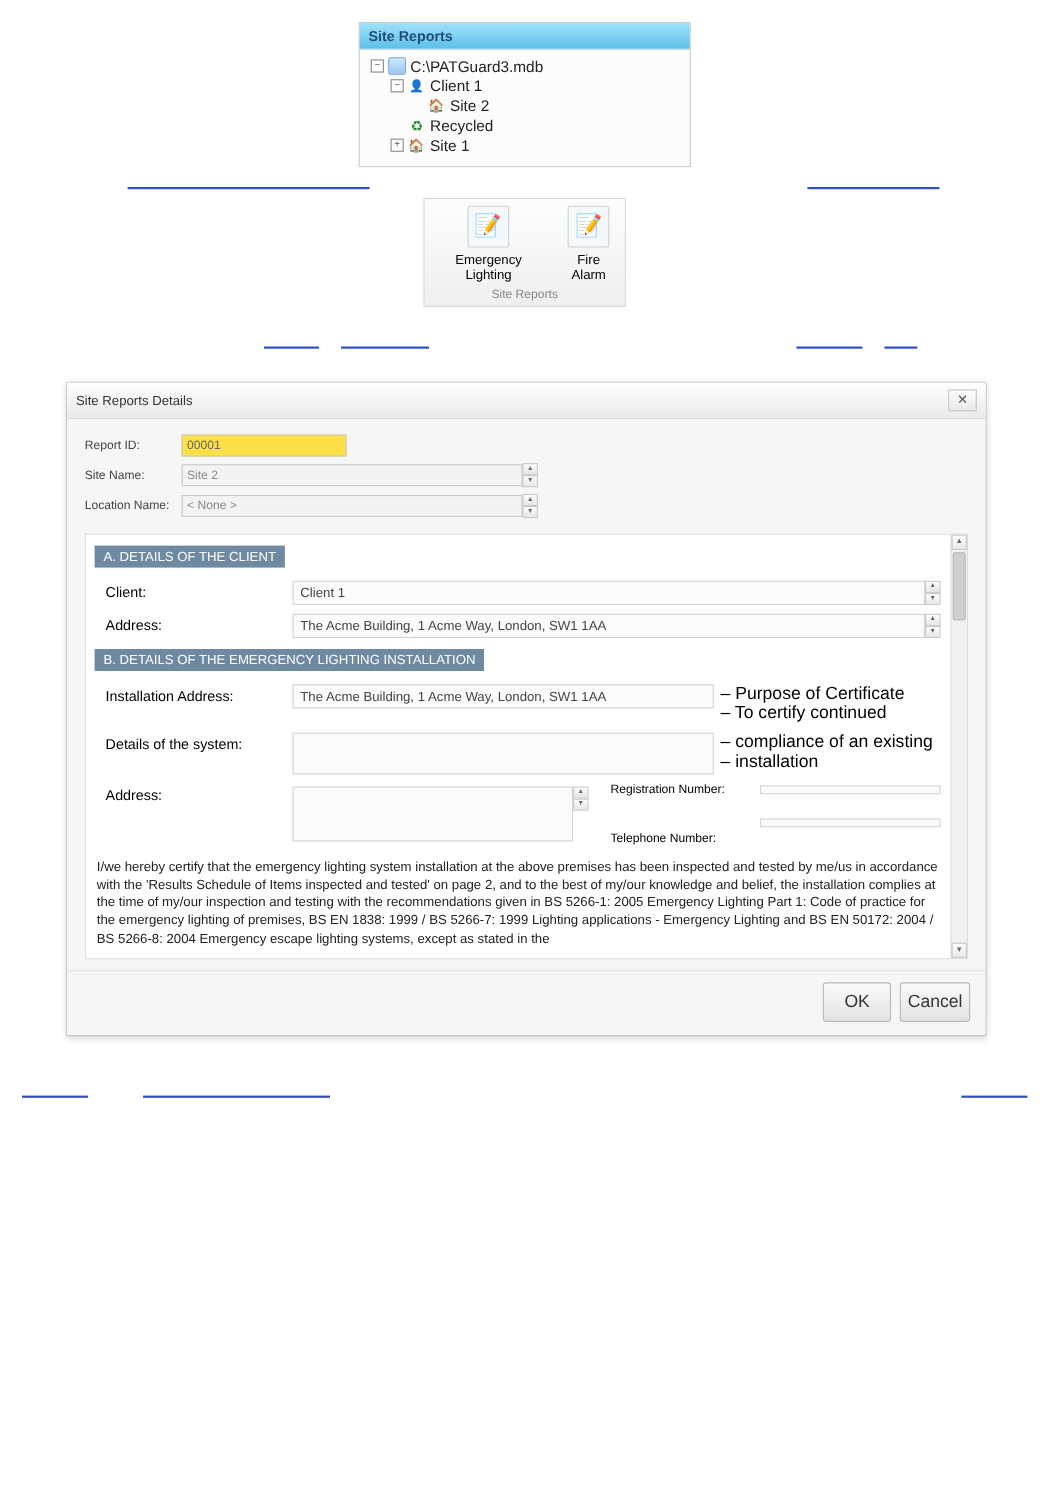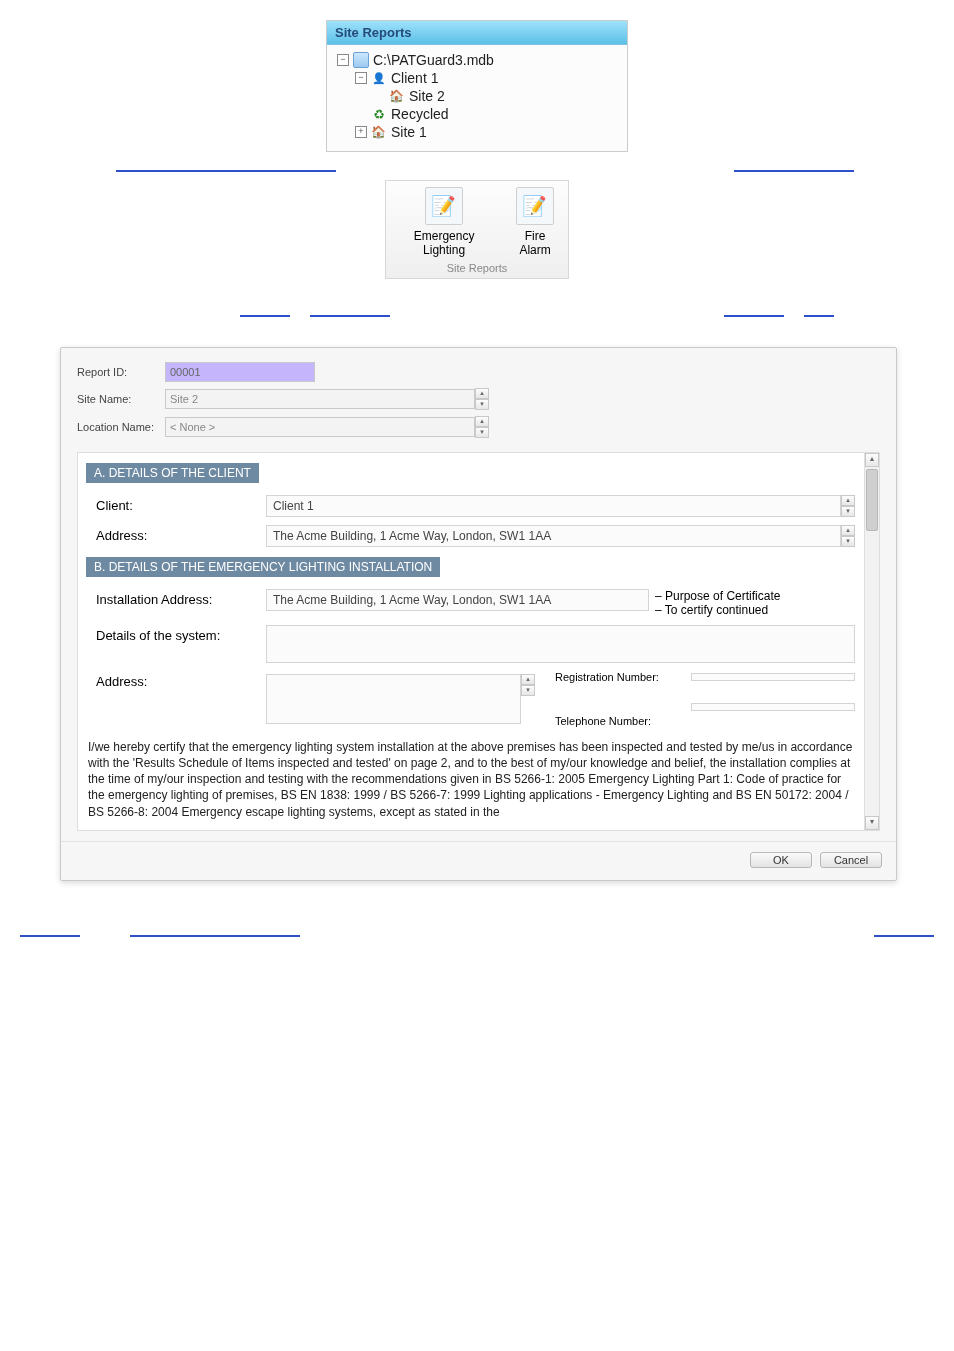--- a/index.html
+++ b/index.html
@@ -152,21 +152,21 @@
     display: flex;
     align-items: center;
     margin-bottom: 6px;
     font-size: 11px;
     color: #444;
   }
   .meta-label { width: 88px; }
   .meta-input {
     height: 18px;
     border: 1px solid #c9c9c9;
-    background: #c4b5fd;
+    background: #fde047;
     padding: 0 4px;
     font-size: 11px;
     color: #666;
   }
   .meta-input[disabled] { background: #f3f3f3; color: #888; }
   .meta-input.w1 { width: 140px; }
   .meta-input.w2 { width: 300px; }
 
   .form-wrapper {
     position: relative;
@@ -245,21 +245,21 @@
     border: 1px solid #c9c9c9;
     background: linear-gradient(#fdfdfd,#e6e6e6);
     font-size: 7px;
     line-height: 7px;
     text-align: center;
     color: #666;
     cursor: pointer;
   }
   .sideinfo {
     width: 200px;
-    font-size: 12px;
+    font-size: 16px;
     padding-left: 6px;
   }
   .sideinfo p { margin: 0; }
   .details-of-system-row .disp-input { height: 30px; }
 
   .declaration {
     font-size: 12px;
     color: #222;
     padding: 8px 10px 10px 10px;
     line-height: 1.35;
@@ -267,24 +267,24 @@
 
   .dialog-footer {
     display: flex;
     justify-content: flex-end;
     gap: 8px;
     padding: 10px 14px 12px 14px;
     border-top: 1px solid #e2e2e2;
   }
   .dlg-btn {
     min-width: 62px;
-    height: 16px;
+    height: 36px;
     border: 1px solid #b8b8b8;
     background: linear-gradient(#fafafa,#e3e3e3);
-    font-size: 11px;
+    font-size: 16px;
     color: #333;
     border-radius: 3px;
     cursor: pointer;
   }
   .two-col {
     display: flex;
     gap: 20px;
   }
   .mid-stack {
     font-size: 11px;
@@ -349,20 +349,24 @@
 
   <div class="hr-row" style="margin:36px 60px 0 180px;">
     <div class="seg" style="width:50px;"></div>
     <div class="seg" style="width:80px;"></div>
     <div style="flex:1"></div>
     <div class="seg" style="width:60px;"></div>
     <div class="seg" style="width:30px;"></div>
   </div>
 
   <div class="dialog">
+    <div class="dialog-titlebar">
+      <span>Site Reports Details</span>
+      <span class="dialog-close">✕</span>
+    </div>
 
     <div class="dialog-body">
 
       <div class="meta-row">
         <span class="meta-label">Report ID:</span>
         <input class="meta-input w1" value="00001" style="">
       </div>
       <div class="meta-row">
         <span class="meta-label">Site Name:</span>
         <input class="meta-input w2" disabled="" value="Site 2" style="">
@@ -416,20 +420,24 @@
           </div>
           <div class="sideinfo">
             <p>– Purpose of Certificate</p>
             <p>– To certify continued</p>
           </div>
         </div>
         <div class="field-row details-of-system-row">
           <div class="field-label">Details of the system:</div>
           <div class="field-value">
             <div class="disp-input"></div>
+          </div>
+          <div class="sideinfo">
+            <p>– compliance of an existing</p>
+            <p>– installation</p>
           </div>
         </div>
 
         <div class="field-row">
           <div class="field-label">Address:</div>
           <div class="field-value two-col">
             <div style="flex:1; display:flex;">
               <div class="disp-input" style="height:42px;"></div>
               <span class="tiny-spinner">
                   <span class="sp">▴</span>

